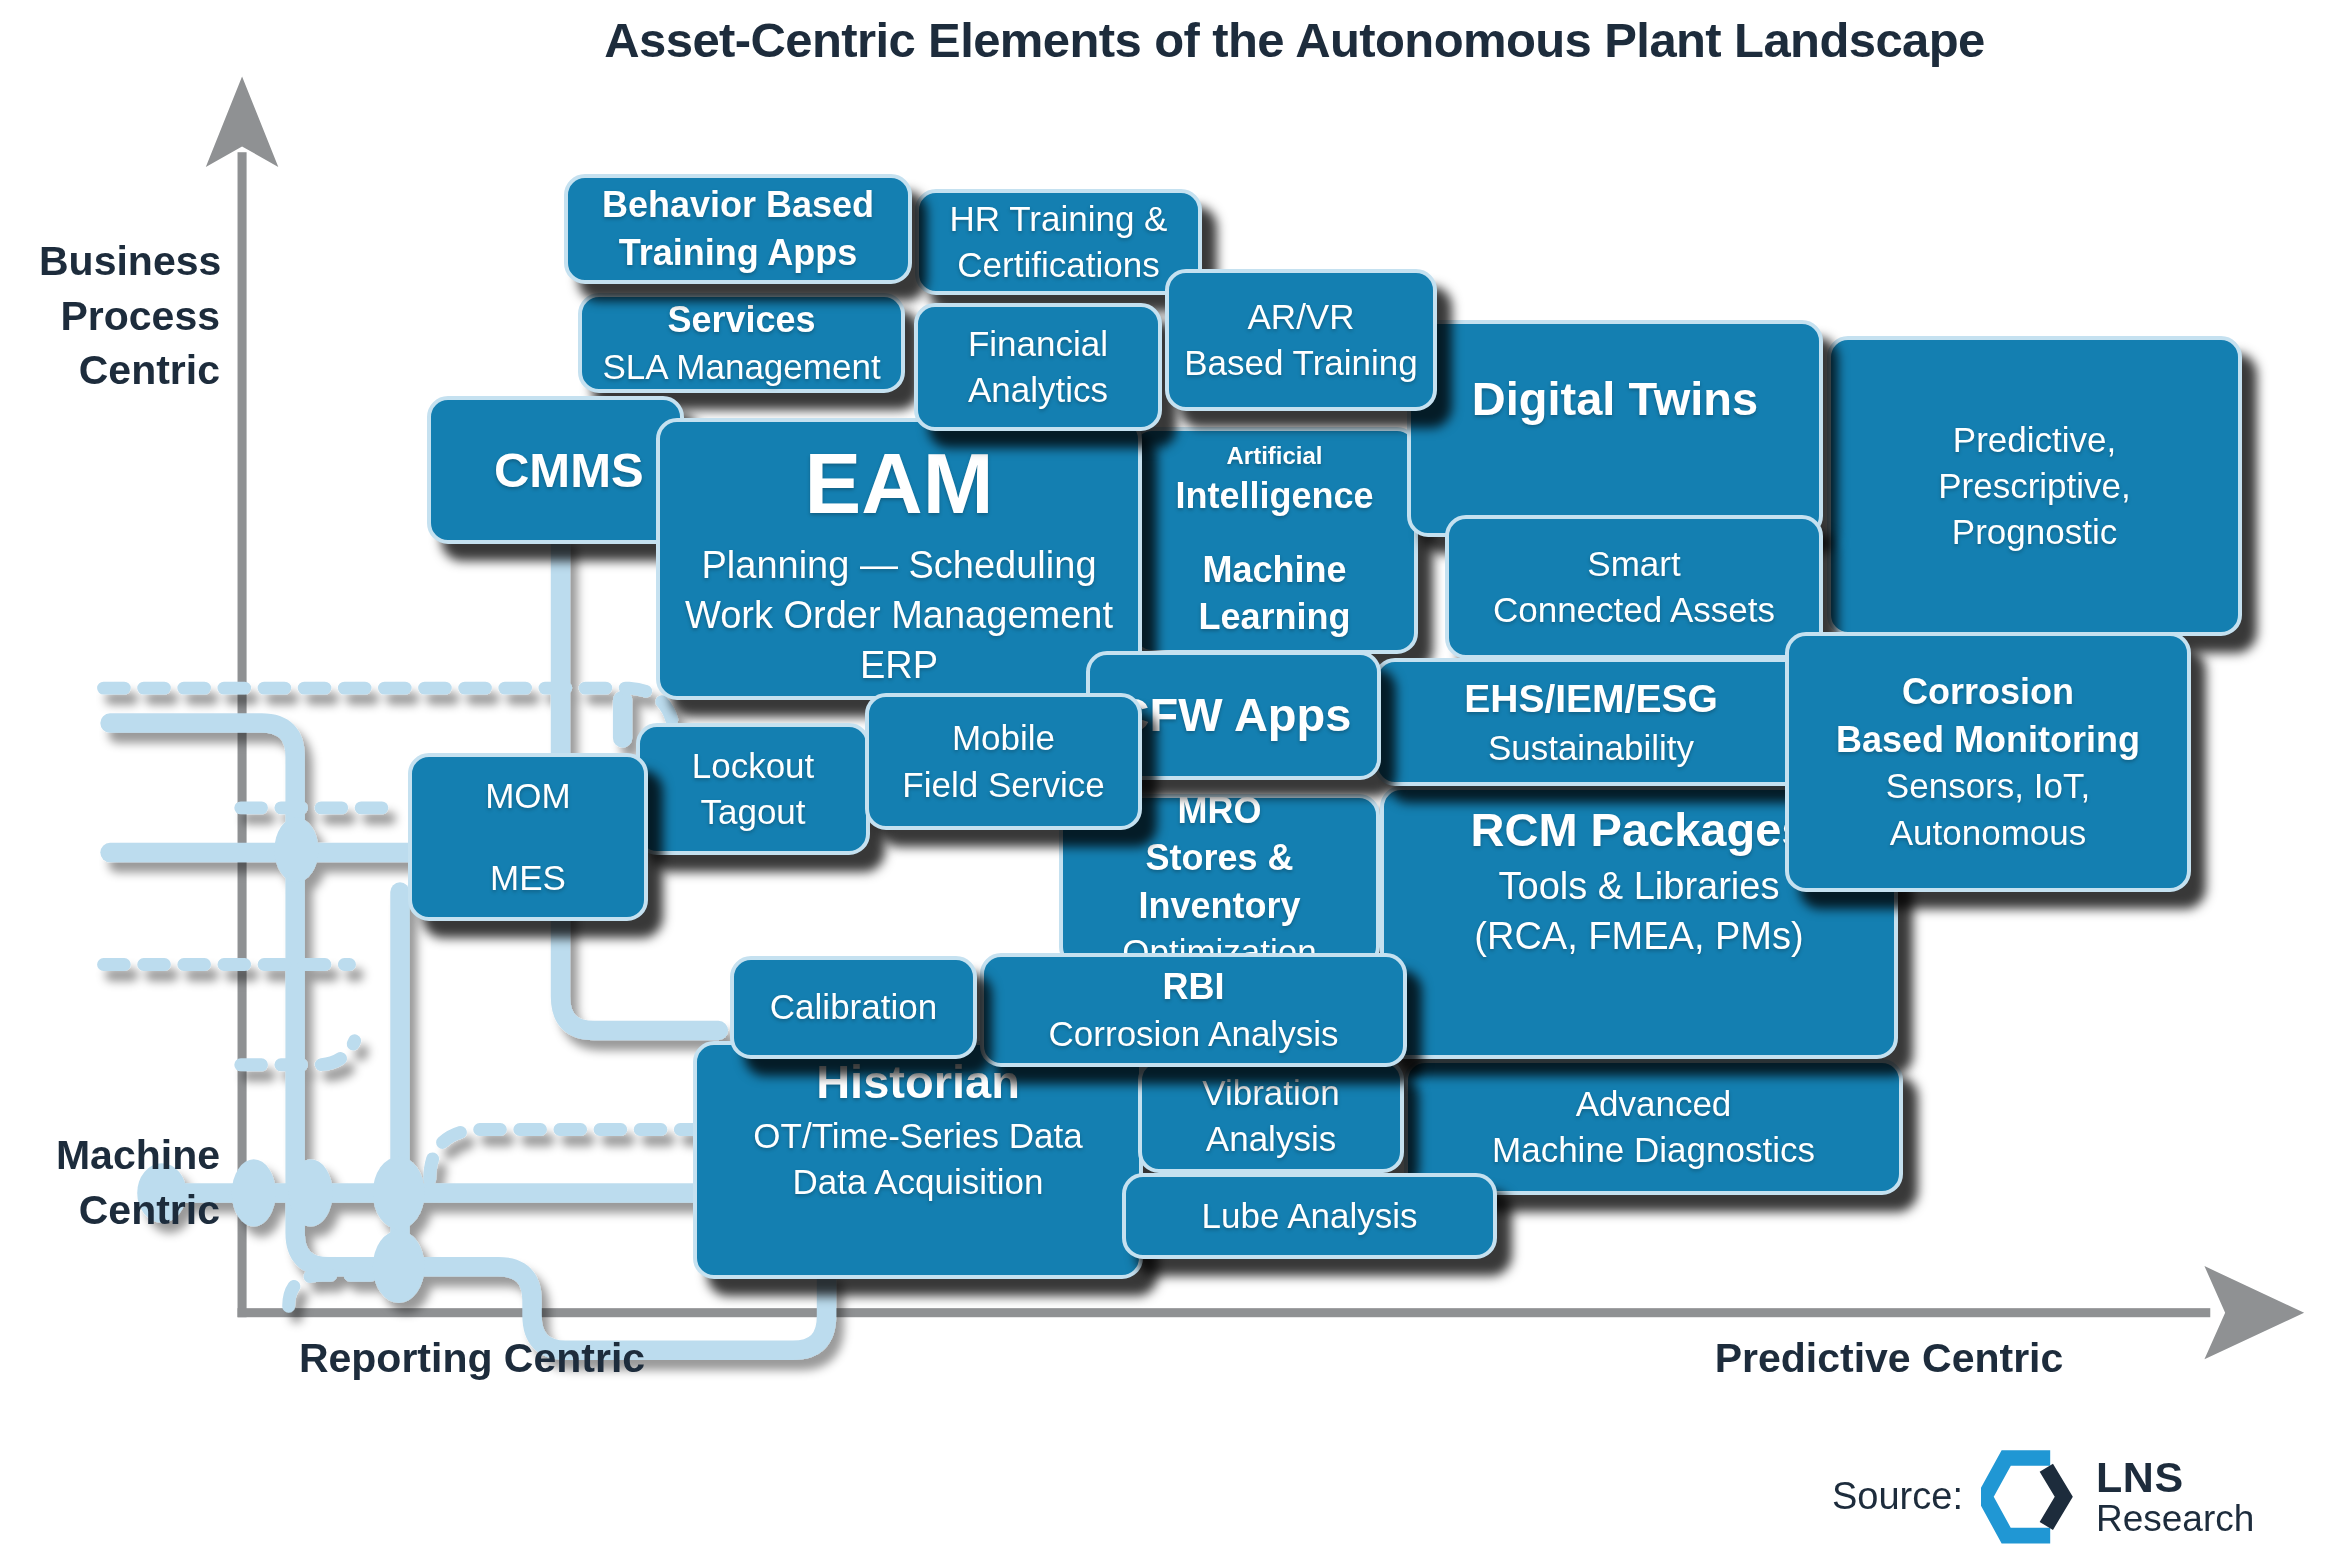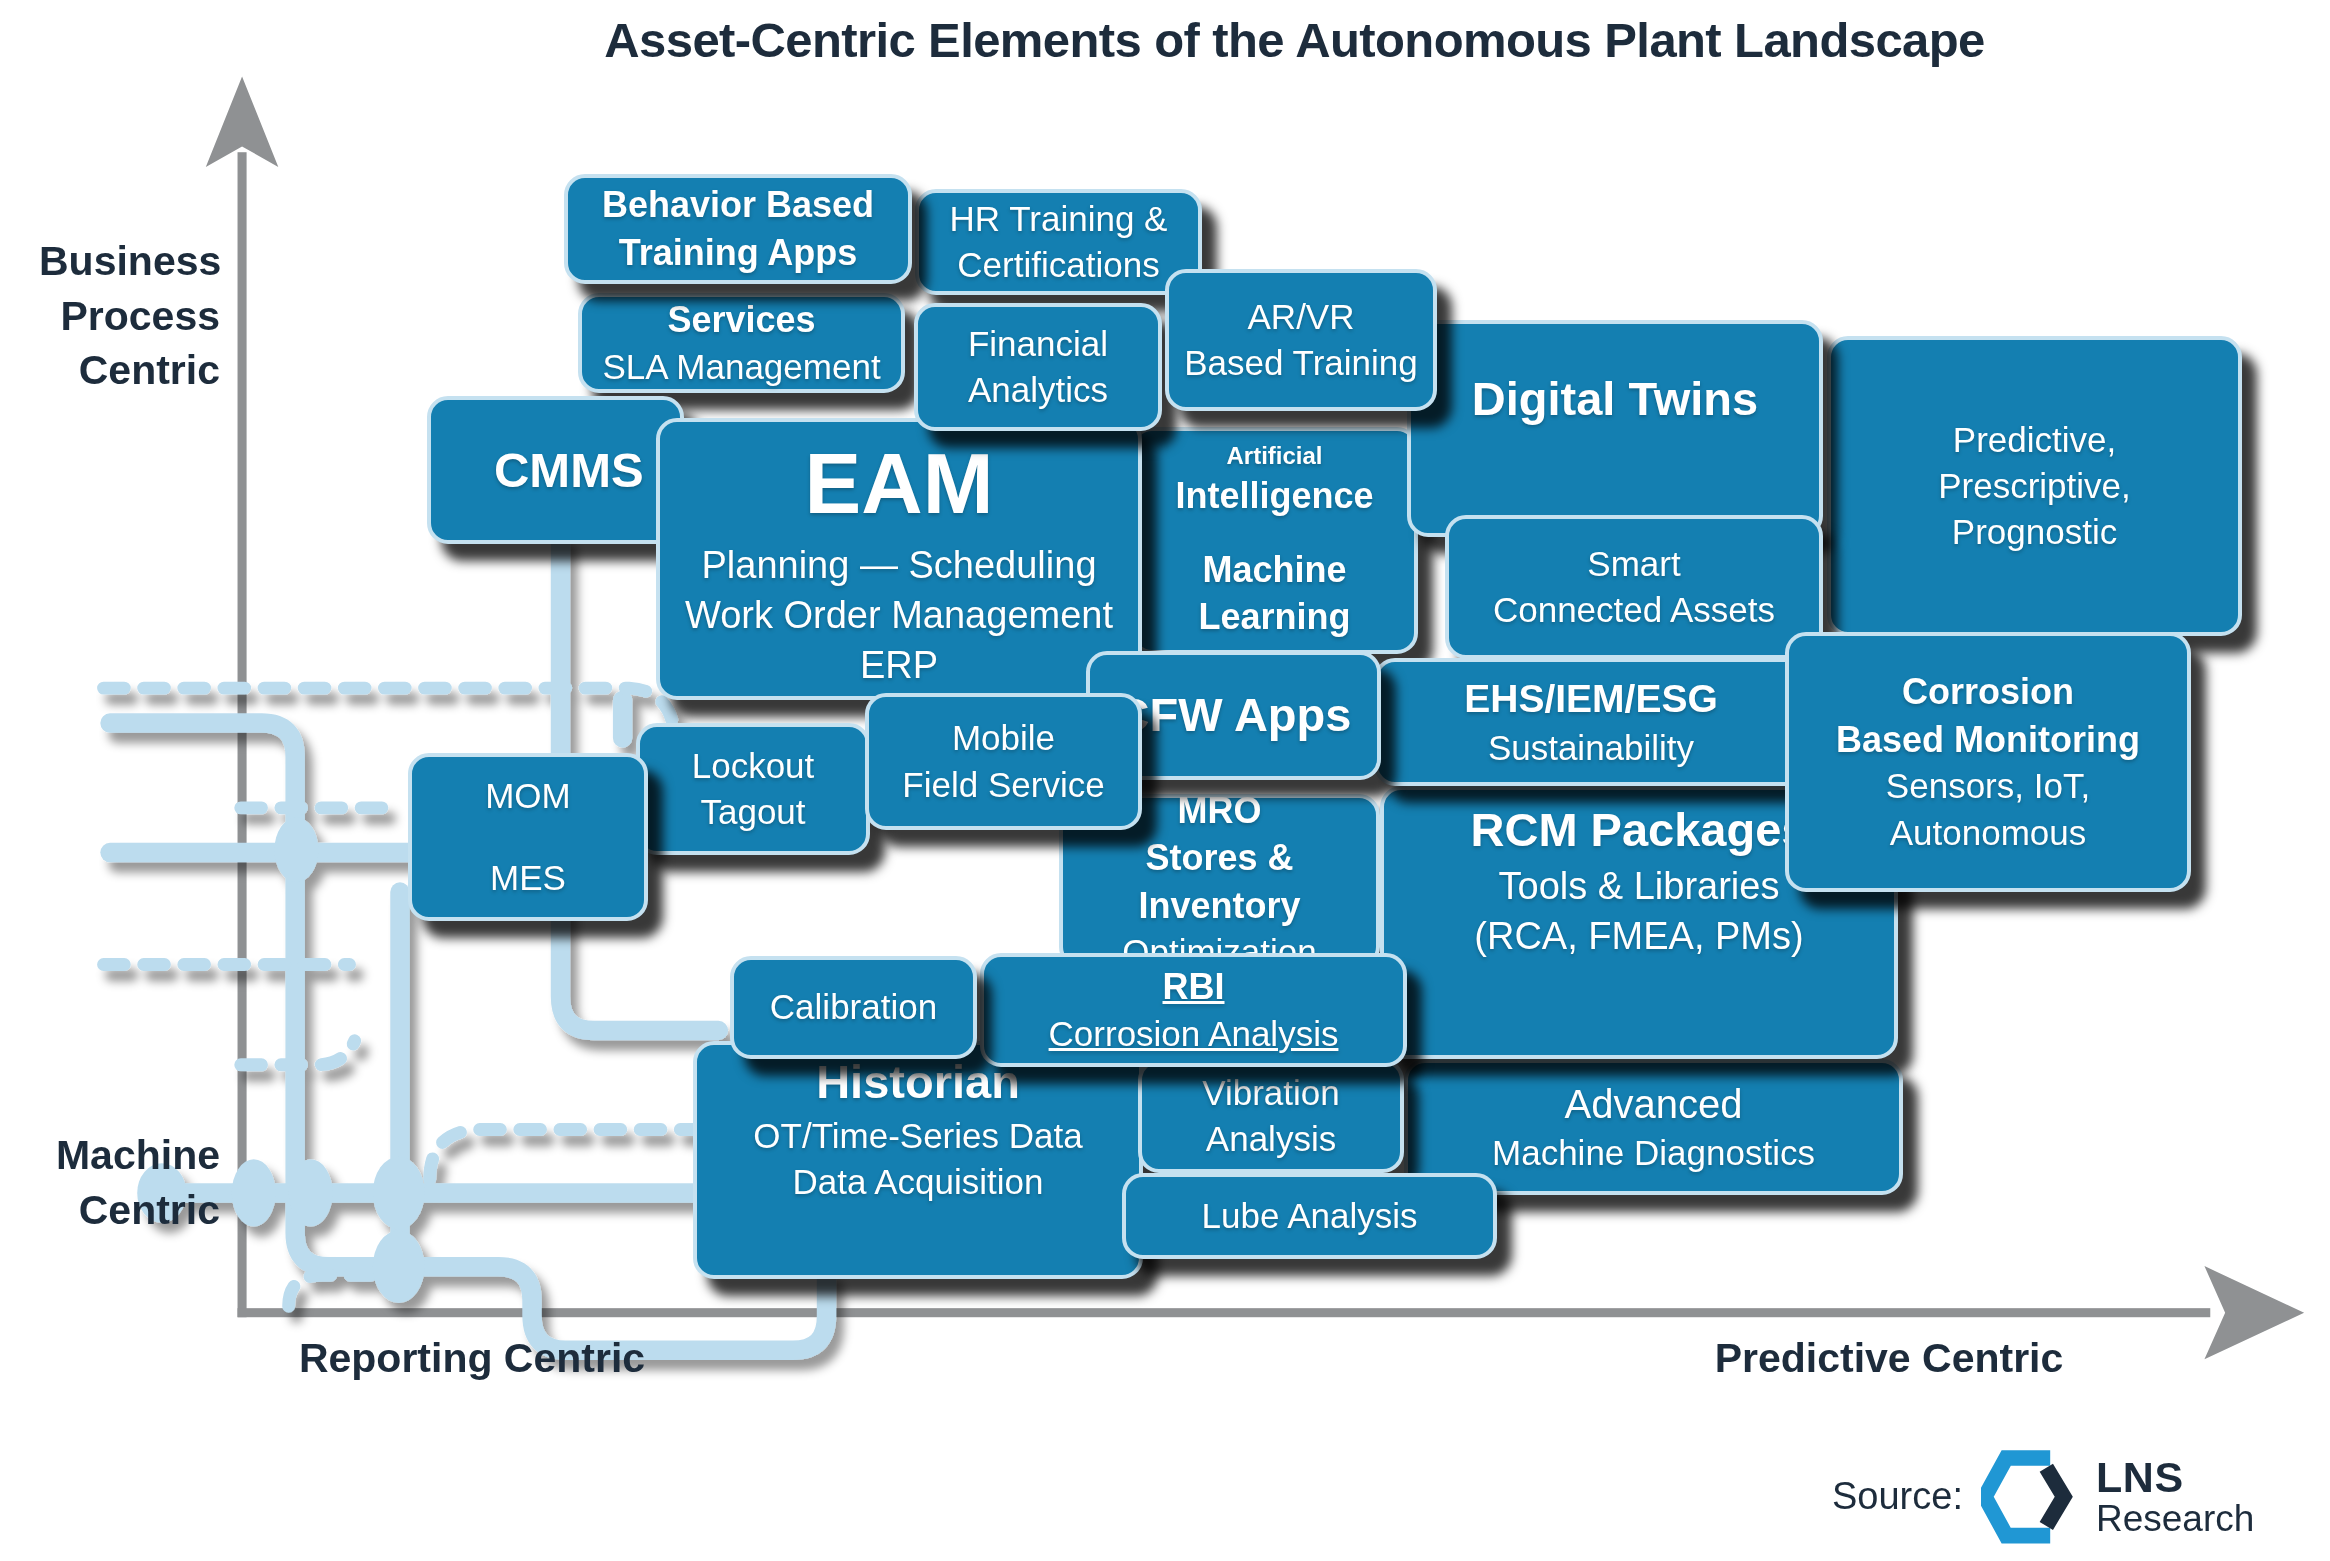--- a/index.html
+++ b/index.html
@@ -176,38 +176,38 @@
         <div class="ln ln-t" style="font-size: 35px;">Optimization</div>
       </div>
       <div class="box" style="left: 1380px; top: 786px; width: 518px; height: 273px; z-index: 6; padding-bottom: 91px;">
         <div class="ln ln-h" style="font-size: 47px;">RCM Packages</div>
         <div class="ln ln-t" style="font-size: 38px;">Tools &amp; Libraries</div>
         <div class="ln ln-t" style="font-size: 38px;">(RCA, FMEA, PMs)</div>
       </div>
       <div class="box" style="left: 730px; top: 956px; width: 247px; height: 103px; z-index: 12;">
         <div class="ln ln-t" style="font-size: 35px;">Calibration</div>
       </div>
-      <div class="box" style="left: 980px; top: 953px; width: 427px; height: 114px; z-index: 11; text-decoration: underline;">
+      <div class="box" style="left: 980px; top: 953px; width: 427px; height: 114px; z-index: 11;">
         <div class="ln ln-h" style="font-size: 36px;">RBI</div>
         <div class="ln ln-t" style="font-size: 35px;">Corrosion Analysis</div>
       </div>
       <div class="box" style="left: 693px; top: 1041px; width: 450px; height: 238px; z-index: 9; padding-bottom: 71px;">
         <div class="ln ln-h" style="font-size: 47px;">Historian</div>
         <div class="ln ln-t" style="font-size: 35px;">OT/Time-Series Data</div>
         <div class="ln ln-t" style="font-size: 35px;">Data Acquisition</div>
       </div>
       <div class="box" style="left: 1138px; top: 1059px; width: 266px; height: 114px; z-index: 10;">
         <div class="ln ln-t" style="font-size: 35px;">Vibration</div>
         <div class="ln ln-t" style="font-size: 35px;">Analysis</div>
       </div>
       <div class="box" style="left: 1122px; top: 1173px; width: 375px; height: 86px; z-index: 11;">
         <div class="ln ln-t" style="font-size: 35px;">Lube Analysis</div>
       </div>
       <div class="box" style="left: 1404px; top: 1059px; width: 499px; height: 136px; z-index: 5;">
-        <div class="ln ln-t" style="font-size: 40px;">Advanced</div>
+        <div class="ln ln-t" style="font-size: 35px;">Advanced</div>
         <div class="ln ln-t" style="font-size: 35px;">Machine Diagnostics</div>
       </div>
     </div>
 
   <div class="source-row">
     <span class="source-prefix">Source:</span>
     <svg width="97" height="107" viewBox="0 0 150 165">
       <path d="M 107 23 L 39 23 L 6 83 L 39 143 L 107 143" fill="none" stroke="var(--logo)" stroke-width="24"></path>
       <path d="M 101 38 L 128 83 L 101 128" fill="none" stroke="var(--navy)" stroke-width="24"></path>
     </svg>

